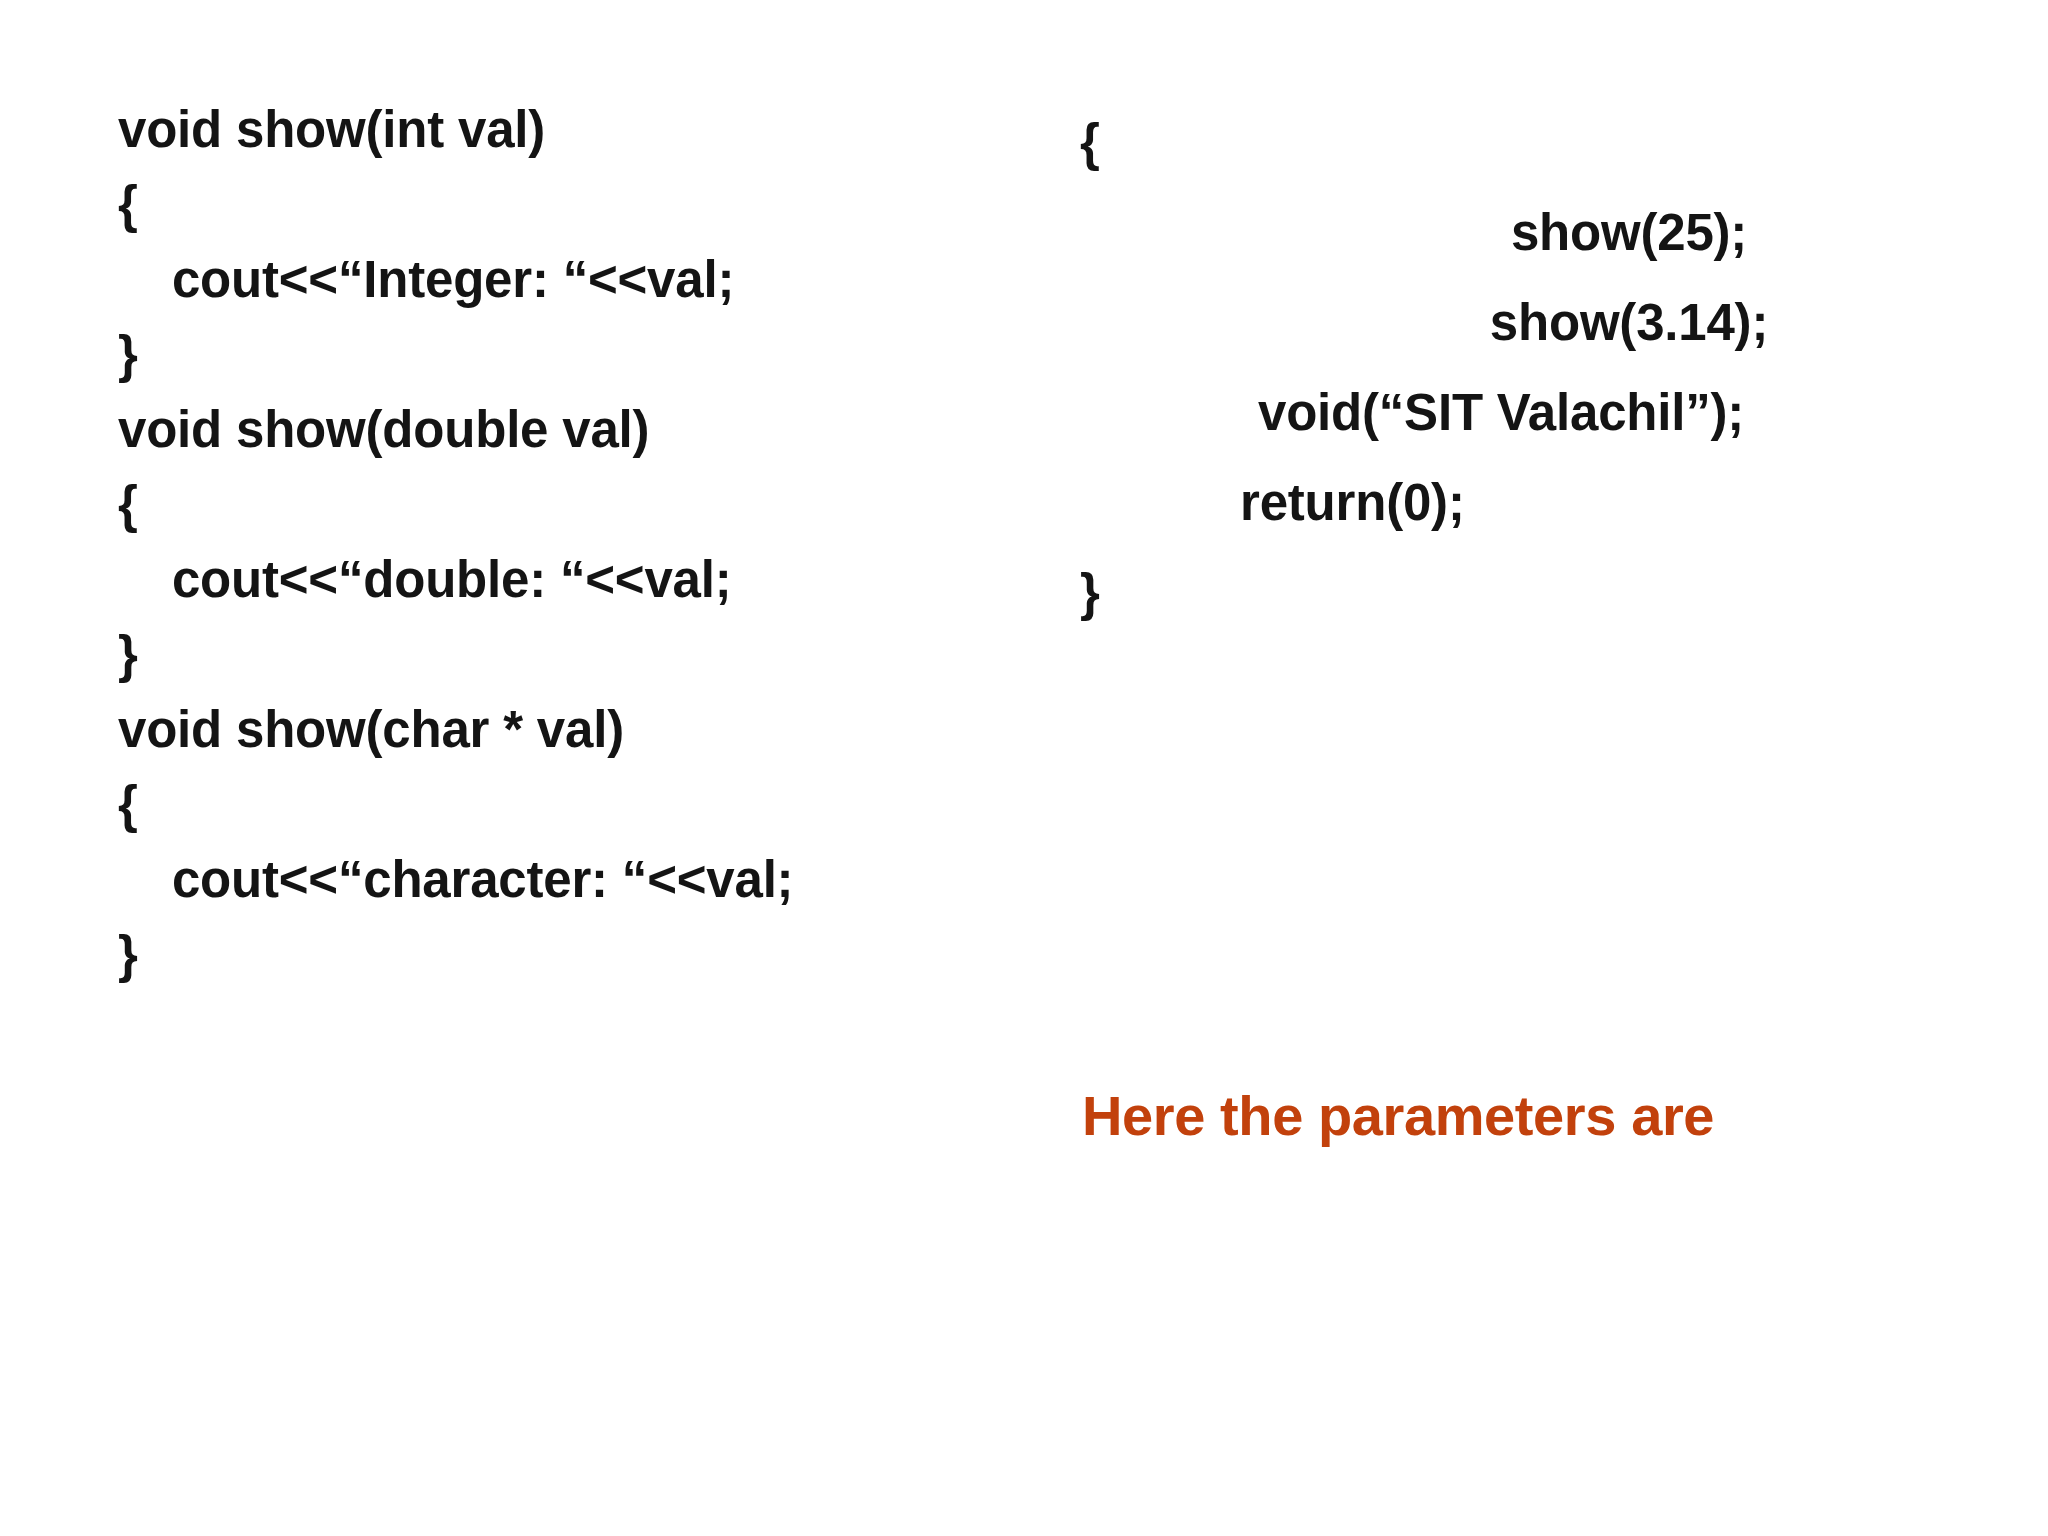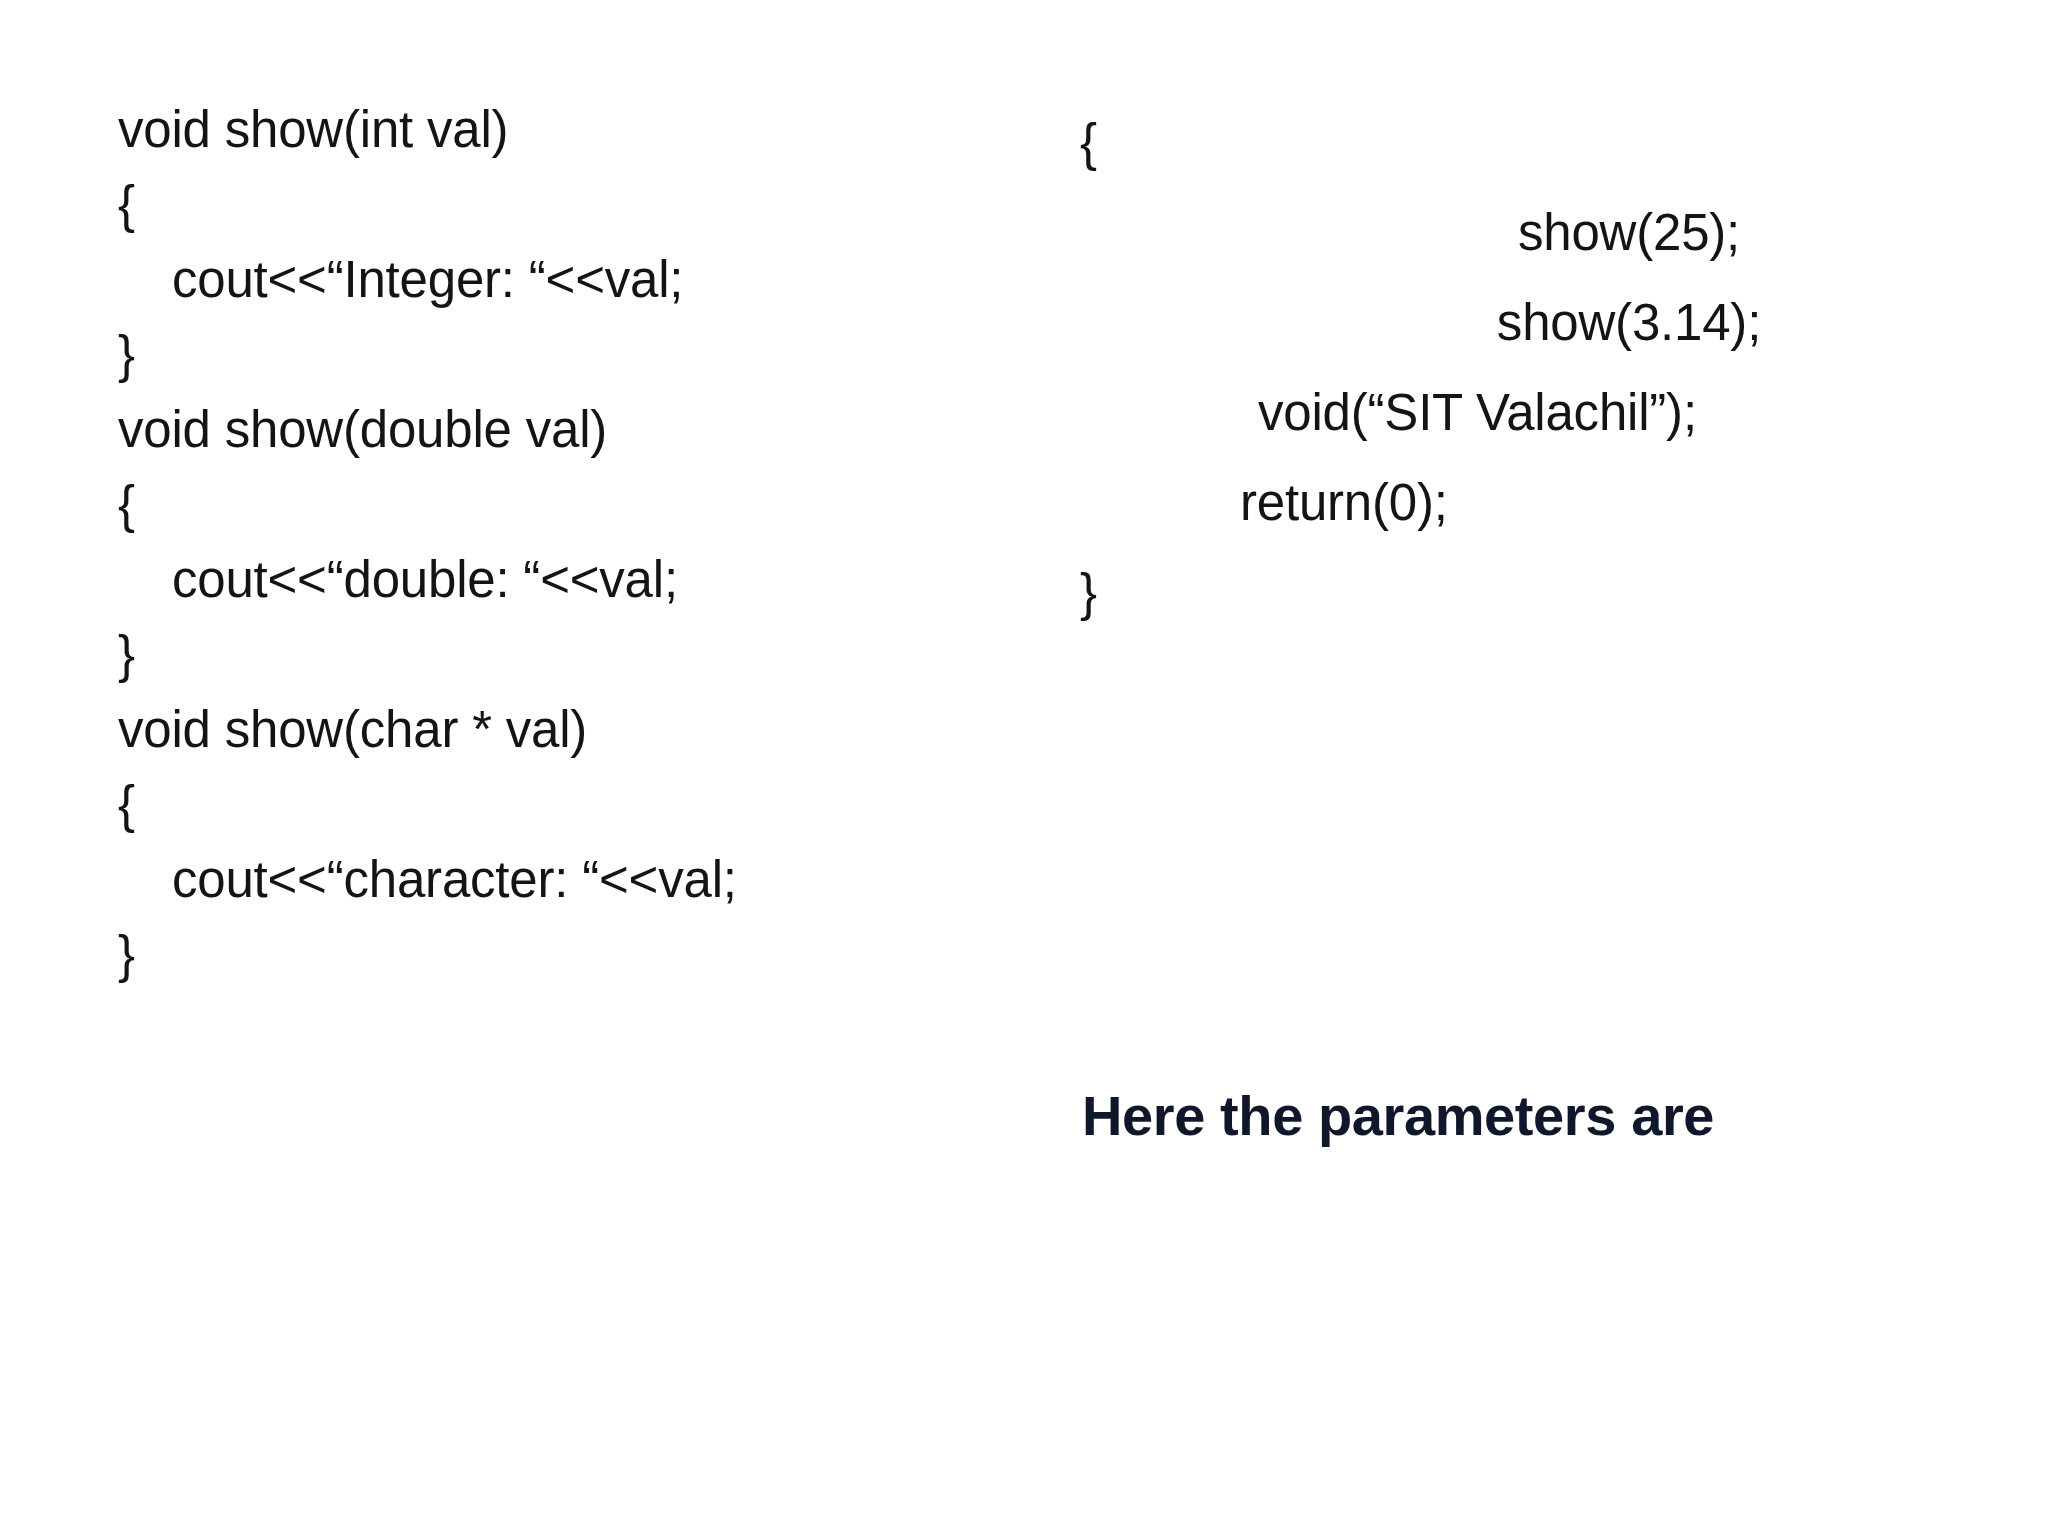--- a/index.html
+++ b/index.html
@@ -19,21 +19,21 @@
   .slide {
     position: absolute;
     inset: 0;
     background: #ffffff;
   }
 
   
   .code-column {
     position: absolute;
     font-family: "Liberation Sans", sans-serif;
-    font-weight: 400;
+    font-weight: 700;
     color: #141414;
     white-space: pre;
   }
 
   #left-column {
     left: 118px;
     top: 92px;
     width: 820px;
   }
 
@@ -81,17 +81,17 @@
 </style>
 </head>
 <body>
 
 <div class="slide">
 
   <div class="code-column" id="left-column"><div class="code-line ind-0">void show(int val)</div><div class="code-line ind-0">{</div><div class="code-line ind-1">  cout&lt;&lt;“Integer: “&lt;&lt;val;</div><div class="code-line ind-0">}</div><div class="code-line ind-0">void show(double val)</div><div class="code-line ind-0">{</div><div class="code-line ind-1">  cout&lt;&lt;“double: “&lt;&lt;val;</div><div class="code-line ind-0">}</div><div class="code-line ind-0">void show(char * val)</div><div class="code-line ind-0">{</div><div class="code-line ind-1">  cout&lt;&lt;“character: “&lt;&lt;val;</div><div class="code-line ind-0">}</div></div>
 
   <div class="code-column" id="right-column"><div class="code-line ind-0">{</div><div class="code-line ind-2">show(25);</div><div class="code-line ind-2">show(3.14);</div><div class="code-line ind-3">void(“SIT Valachil”);</div><div class="code-line ind-4">return(0);</div><div class="code-line ind-0">}</div></div>
 
-  <div id="red-note" style="color: #0f172a;">
+  <div id="red-note" style="color: #c2410c;">
       <div class="note-line">Here the parameters are</div>
     </div>
 
 </div>
 
 </body></html>

